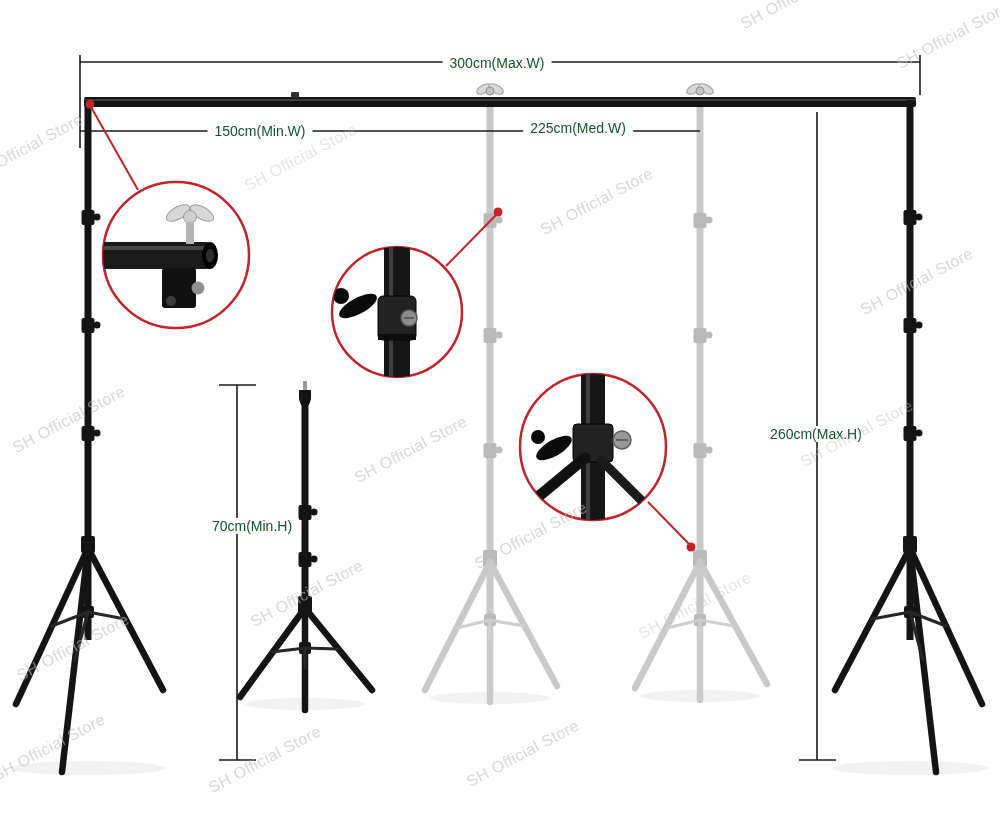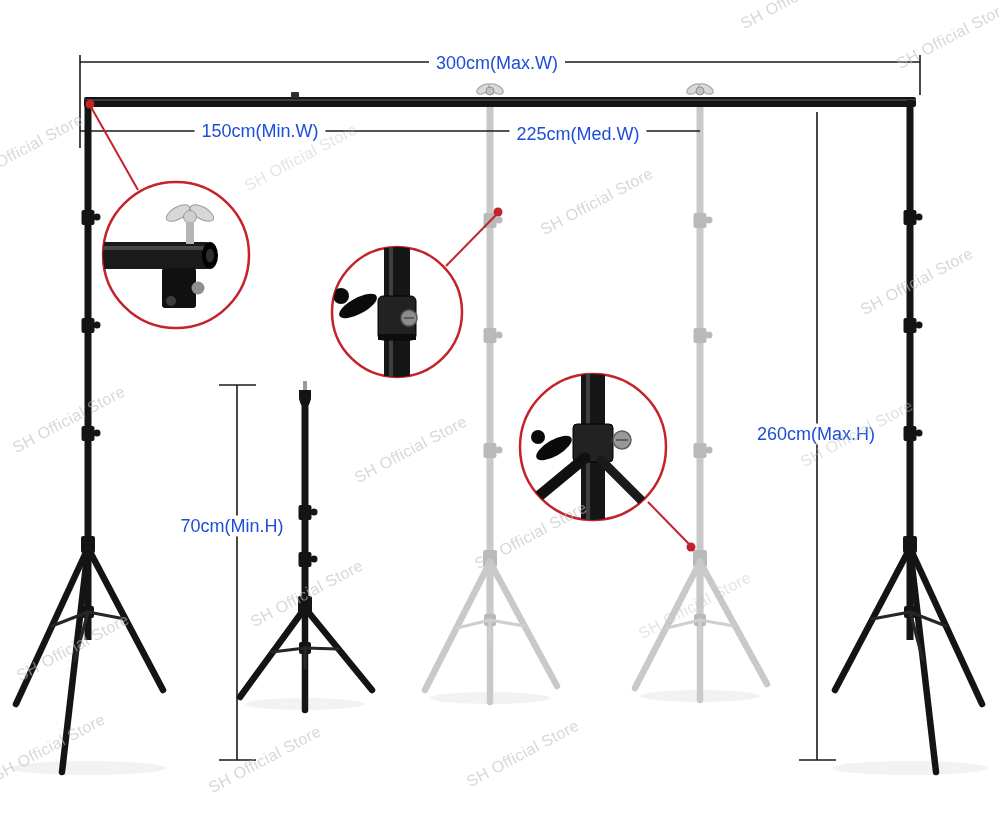--- a/index.html
+++ b/index.html
@@ -5,21 +5,21 @@
   *{margin:0;padding:0;box-sizing:border-box}
   html,body{background:#fff}
   .canvas{
     position:relative;width:1000px;height:818px;overflow:hidden;
     background:var(--background,#fff);
     font-family:"Liberation Sans",sans-serif;
   }
   .scene{position:absolute;left:0;top:0;z-index:1}
   .dim-label{
     position:absolute;z-index:2;transform:translate(-50%,-50%);
-    background:#fff;padding:0 7px;font-size:18px;color:#1d4ed8;white-space:nowrap;
+    background:#fff;padding:0 7px;font-size:14px;color:#14532d;white-space:nowrap;
   }
   .wm{
     position:absolute;z-index:3;font-size:16px;letter-spacing:.4px;
     color:var(--watermark-gray,#bfbfbf);opacity:.6;white-space:nowrap;
     transform:rotate(-28deg);transform-origin:left center;pointer-events:none;
   }
   
   .dimline{stroke:var(--dim-line,#1a1a1a);stroke-width:1.6;fill:none}
   .blackfill{fill:var(--stand-black,#141414)}
   .blackleg{stroke:var(--stand-black,#141414);stroke-width:6.5;stroke-linecap:round;fill:none}
@@ -225,23 +225,23 @@
         <ellipse cx="554" cy="448" rx="20" ry="8" fill="#0a0a0a" transform="rotate(-30 554 448)"></ellipse>
         <circle cx="538" cy="437" r="7" fill="#0a0a0a"></circle>
         <circle cx="622" cy="440" r="9" fill="#989898" stroke="#5f5f5f" stroke-width="1.5"></circle>
         <line x1="616" y1="440" x2="628" y2="440" stroke="#5f5f5f" stroke-width="2"></line>
       </g>
     </g>
   </svg>
 
   <div class="dim-label" style="left:497px;top:63px">300cm(Max.W)</div>
   <div class="dim-label" style="left:260px;top:131px">150cm(Min.W)</div>
-  <div class="dim-label" style="left:578px;top:134px">225cm(Med.W)</div>
+  <div class="dim-label" style="left:578px;top:128px">225cm(Med.W)</div>
   <div class="dim-label" style="left:816px;top:434px">260cm(Max.H)</div>
-  <div class="dim-label" style="left:232px;top:526px">70cm(Min.H)</div>
+  <div class="dim-label" style="left:252px;top:526px">70cm(Min.H)</div>
 
   <span class="wm" style="left:-28px;top:168px">SH Official Store</span>
   <span class="wm" style="left:246px;top:178px;opacity:.4">SH Official Store</span>
   <span class="wm" style="left:542px;top:222px">SH Official Store</span>
   <span class="wm" style="left:742px;top:16px">SH Official Store</span>
   <span class="wm" style="left:898px;top:56px">SH Official Store</span>
   <span class="wm" style="left:862px;top:302px">SH Official Store</span>
   <span class="wm" style="left:14px;top:440px">SH Official Store</span>
   <span class="wm" style="left:356px;top:470px">SH Official Store</span>
   <span class="wm" style="left:476px;top:556px">SH Official Store</span>

